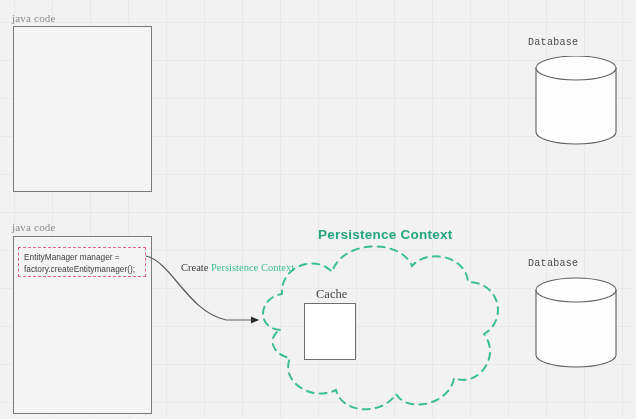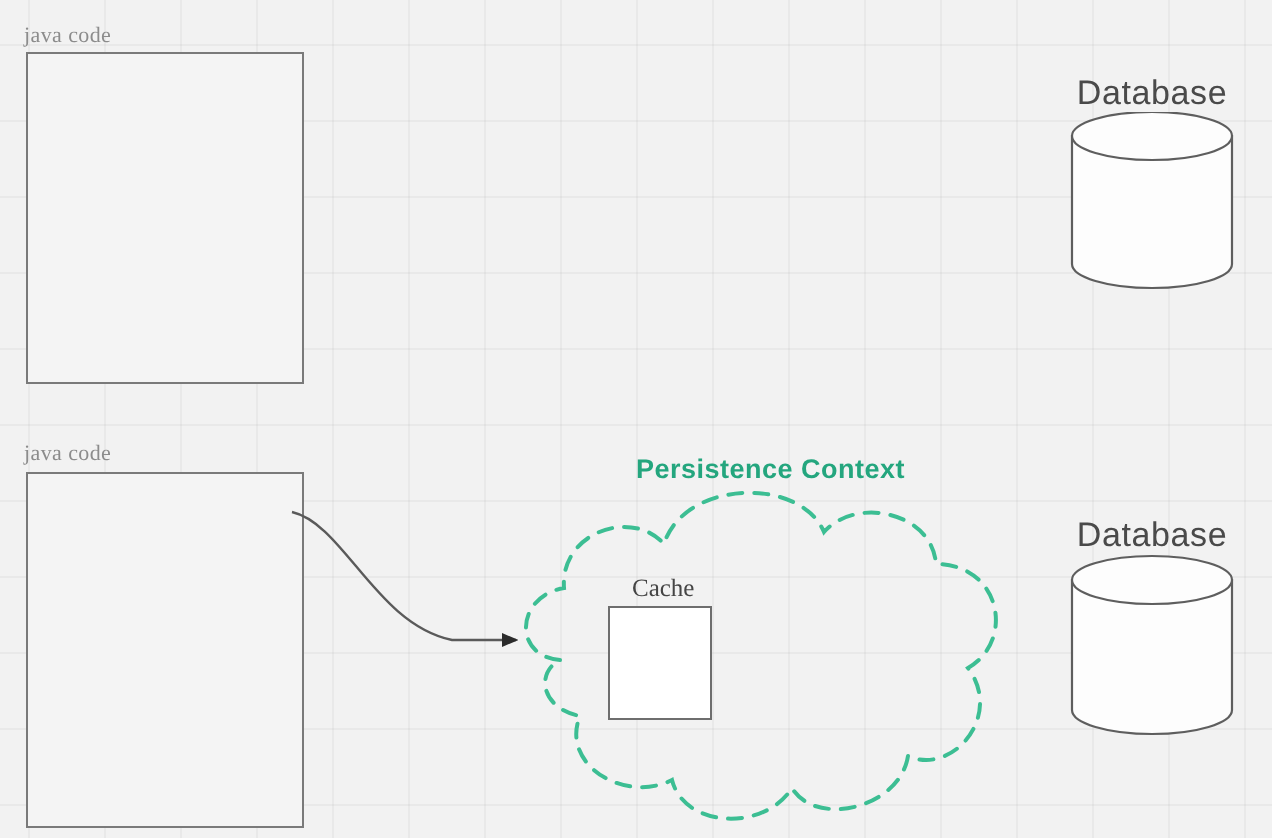--- a/index.html
+++ b/index.html
@@ -44,23 +44,23 @@
     line-height:1.45;
     color:#3d3d3d;
     white-space:pre-line;
     background:transparent;
   }
   
   .db{position:absolute;}
   .db-label{
     position:absolute;
     top:0;left:0;right:0;
-    text-align:center;
-    font-family:Liberation Sans, sans-serif;
-    font-size:17px;
+    text-align:left;
+    font-family:Liberation Mono, monospace;
+    font-size:10px;
     color:#4a4a4a;
     letter-spacing:.3px;
   }
   .db svg{position:absolute;top:19px;left:0;}
   
   .pc-title{
     position:absolute;
     font-family:"Liberation Sans",sans-serif;
     font-size:13.5px;
     font-weight:bold;
@@ -108,20 +108,22 @@
     <svg width="96" height="92" viewBox="0 0 96 92">
       <path d="M8 12 L8 76 A40 12 0 0 0 88 76 L88 12 Z" fill="#fdfdfd" stroke="#5e5e5e" stroke-width="1.1"></path>
       <ellipse cx="48" cy="12" rx="40" ry="12" fill="#fdfdfd" stroke="#5e5e5e" stroke-width="1.1"></ellipse>
     </svg>
   </div>
 
   <div class="code-label" style="left:12px;top:221px;">java code</div>
 
   <div class="code-box" style="left:13px;top:236px;width:139px;height:178px;"></div>
 
+  <div class="code-snippet" style="left:18px;top:247px;width:128px;height:30px;">EntityManager manager =
+factory.createEntitymanager();</div>
 
   <div class="db" style="left:528px;top:258px;width:96px;height:112px;">
     <div class="db-label">Database</div>
     <svg width="96" height="94" viewBox="0 0 96 94">
       <path d="M8 13 L8 78 A40 12 0 0 0 88 78 L88 13 Z" fill="#fdfdfd" stroke="#5e5e5e" stroke-width="1.1"></path>
       <ellipse cx="48" cy="13" rx="40" ry="12" fill="#fdfdfd" stroke="#5e5e5e" stroke-width="1.1"></ellipse>
     </svg>
   </div>
 
   <div class="pc-title" style="left:318px;top:227px;">Persistence Context</div>
@@ -146,14 +148,18 @@
 
   <svg id="arrow" width="145" height="90" viewBox="0 0 145 90">
     <defs>
       <marker id="ah" markerWidth="7" markerHeight="7" refX="6" refY="3" orient="auto" markerUnits="strokeWidth">
         <path d="M0,0 L7,3 L0,6 Z" fill="#2b2b2b"></path>
       </marker>
     </defs>
     <path d="M 6 6 C 32 12, 48 62, 86 70 L 118 70" fill="none" stroke="#5a5a5a" stroke-width="1.2" marker-end="url(#ah)"></path>
   </svg>
 
+  <div class="arrow-label" style="left:181px;top:262px;">
+    <span class="lbl-plain">Create</span>
+    <span class="lbl-accent">Persistence Context</span>
+  </div>
 
 </div>
 
 </body></html>

